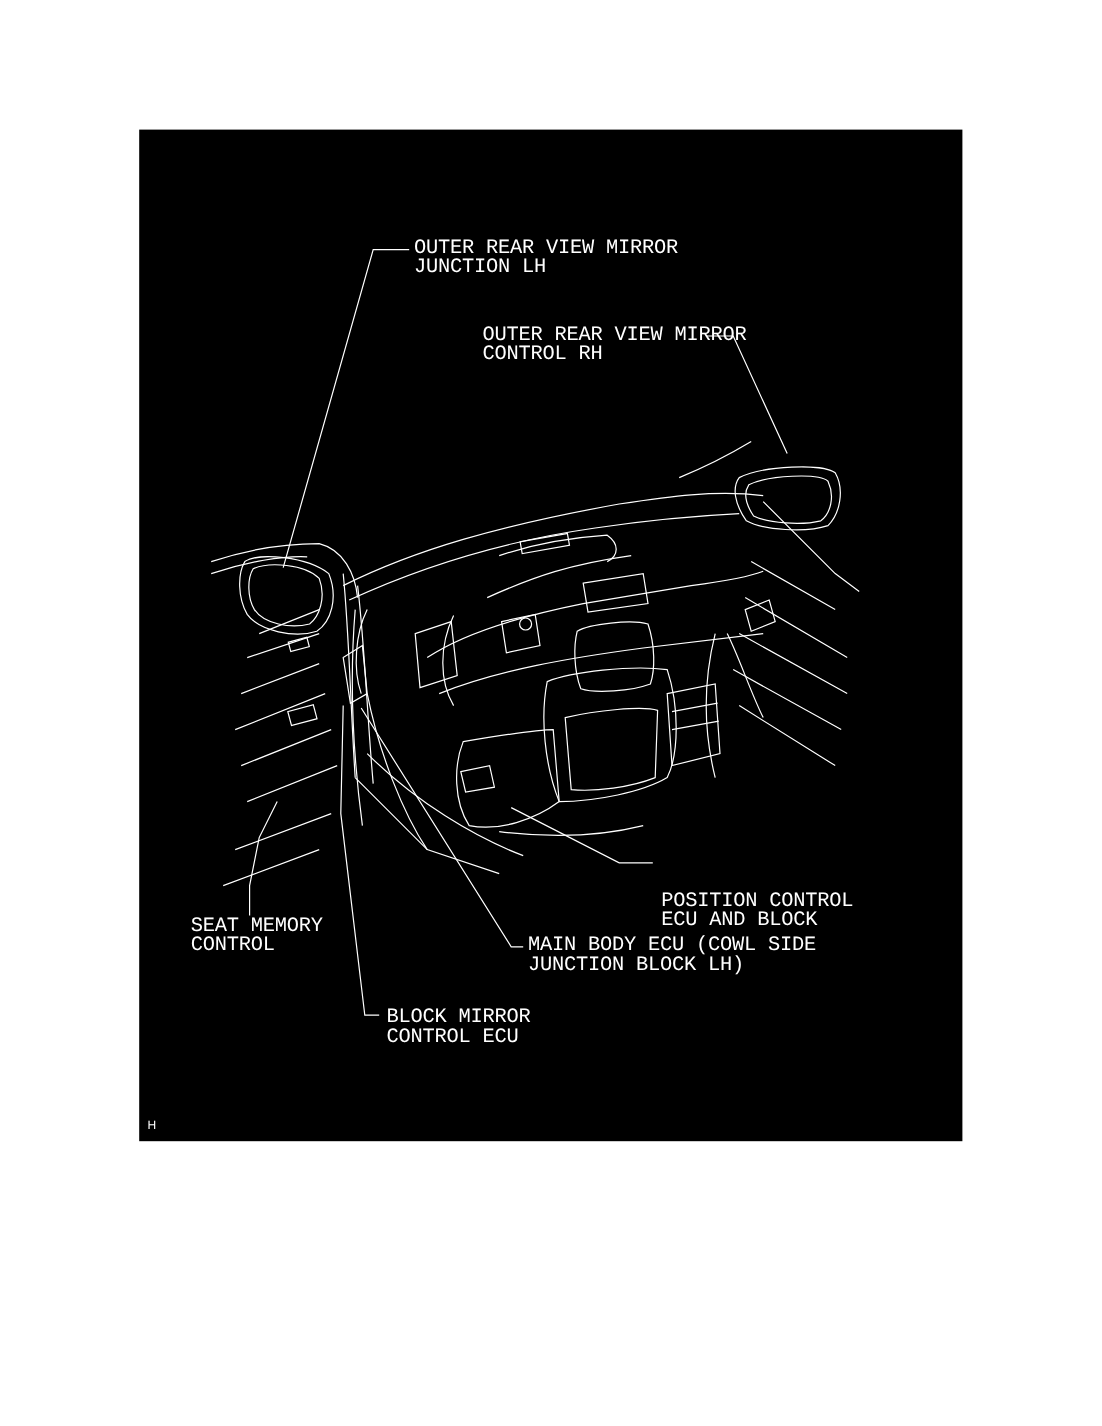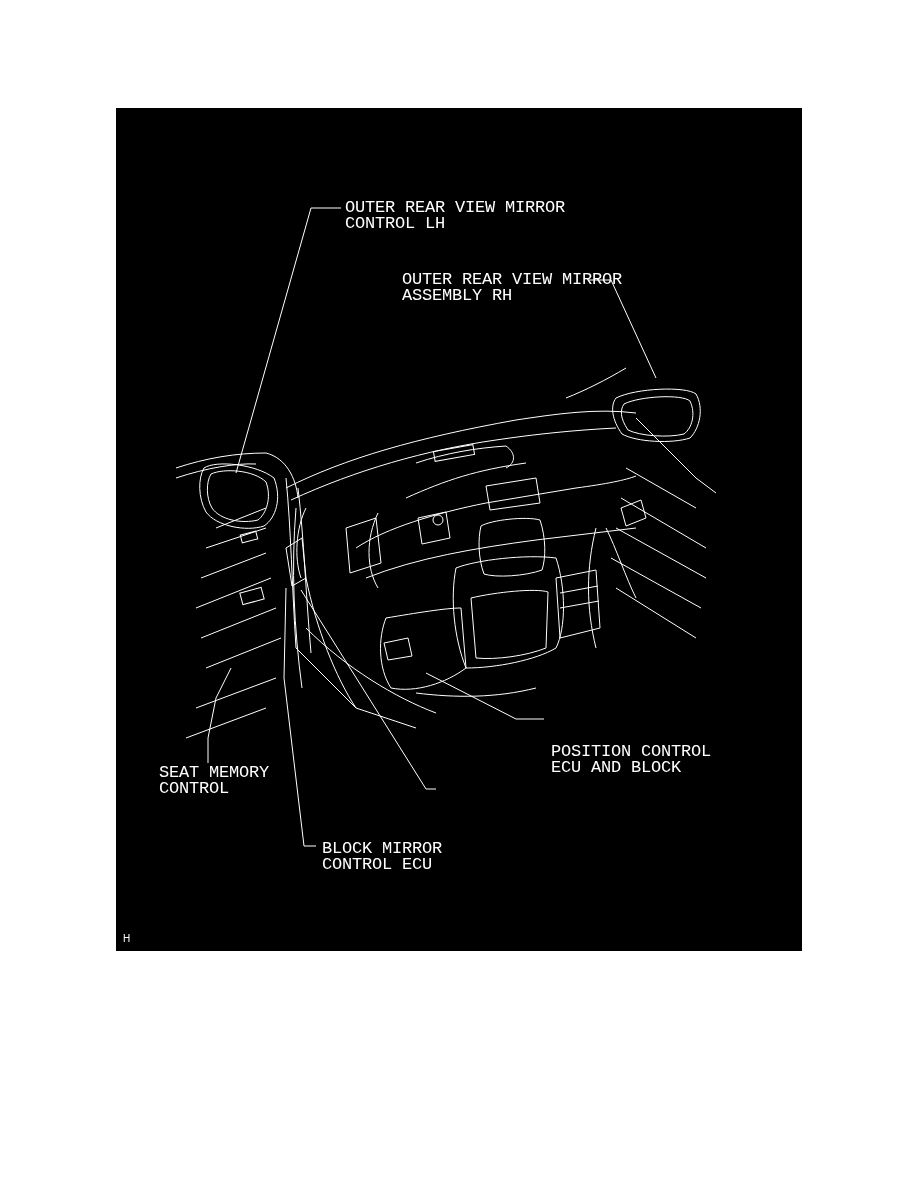--- a/index.html
+++ b/index.html
@@ -85,32 +85,36 @@
     <g>
       <path d="M170,370 C175,420 176,480 180,540"></path>
       <path d="M182,380 C188,430 190,490 195,545"></path>
       <path d="M180,540 L240,600 L300,620"></path>
       <path d="M190,520 C230,560 280,590 320,605"></path>
     </g>
   </svg>
 
   <div class="label" style="left:229px; top:92px;">
     <span>OUTER REAR VIEW MIRROR</span>
-    <span>CONTROL LH</span>
+    <span>JUNCTION LH</span>
   </div>
   <div class="label" style="left:286px; top:164px;">
     <span>OUTER REAR VIEW MIRROR</span>
-    <span>ASSEMBLY RH</span>
+    <span>CONTROL RH</span>
   </div>
   <div class="label" style="left:435px; top:636px;">
     <span>POSITION CONTROL</span>
     <span>ECU AND BLOCK</span>
   </div>
   <div class="label" style="left:43px; top:657px;">
     <span>SEAT MEMORY</span>
     <span>CONTROL</span>
   </div>
+  <div class="label" style="left:324px; top:673px;">
+    <span>MAIN BODY ECU (COWL SIDE</span>
+    <span>JUNCTION BLOCK LH)</span>
+  </div>
   <div class="label" style="left:206px; top:733px;">
     <span>BLOCK MIRROR</span>
     <span>CONTROL ECU</span>
   </div>
   <div class="corner">H</div>
 </div>
 
 </body></html>

